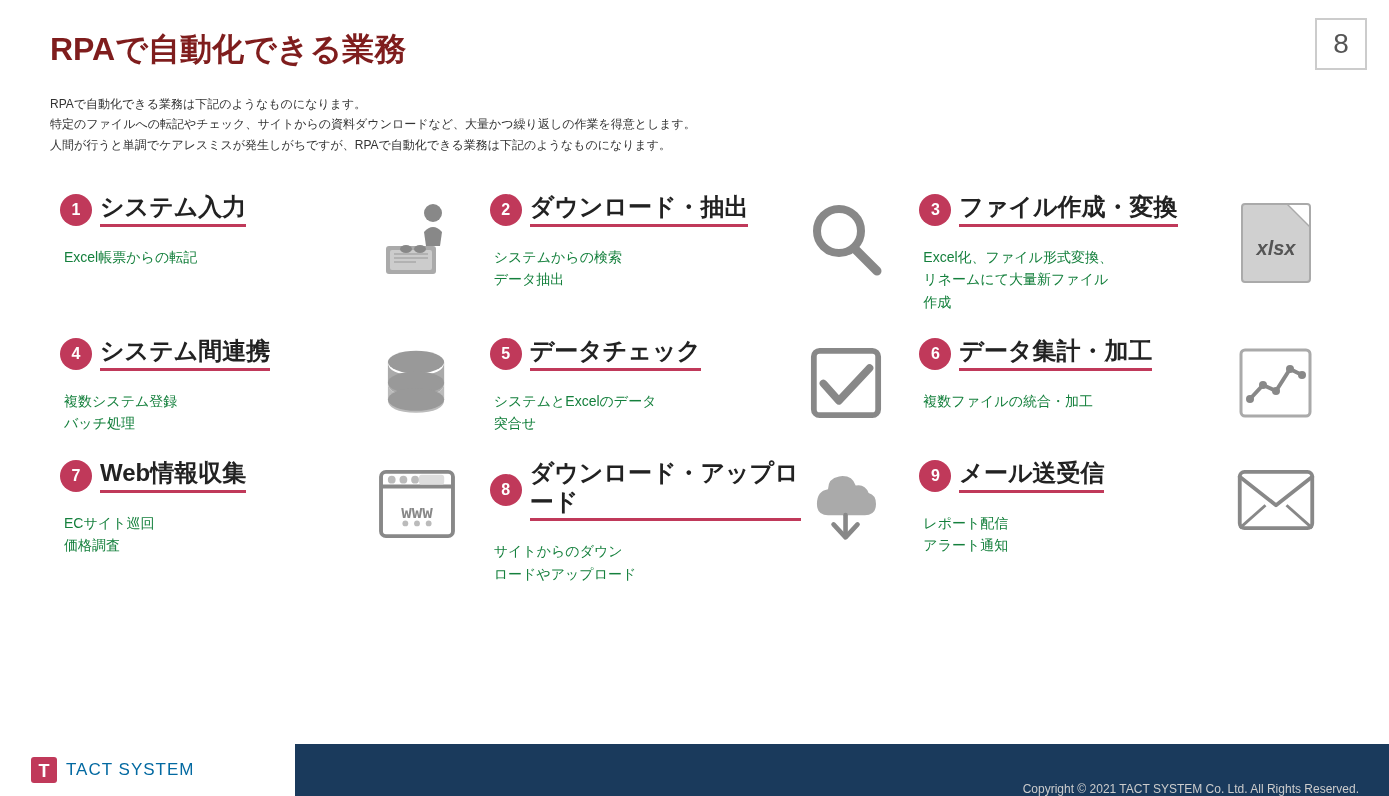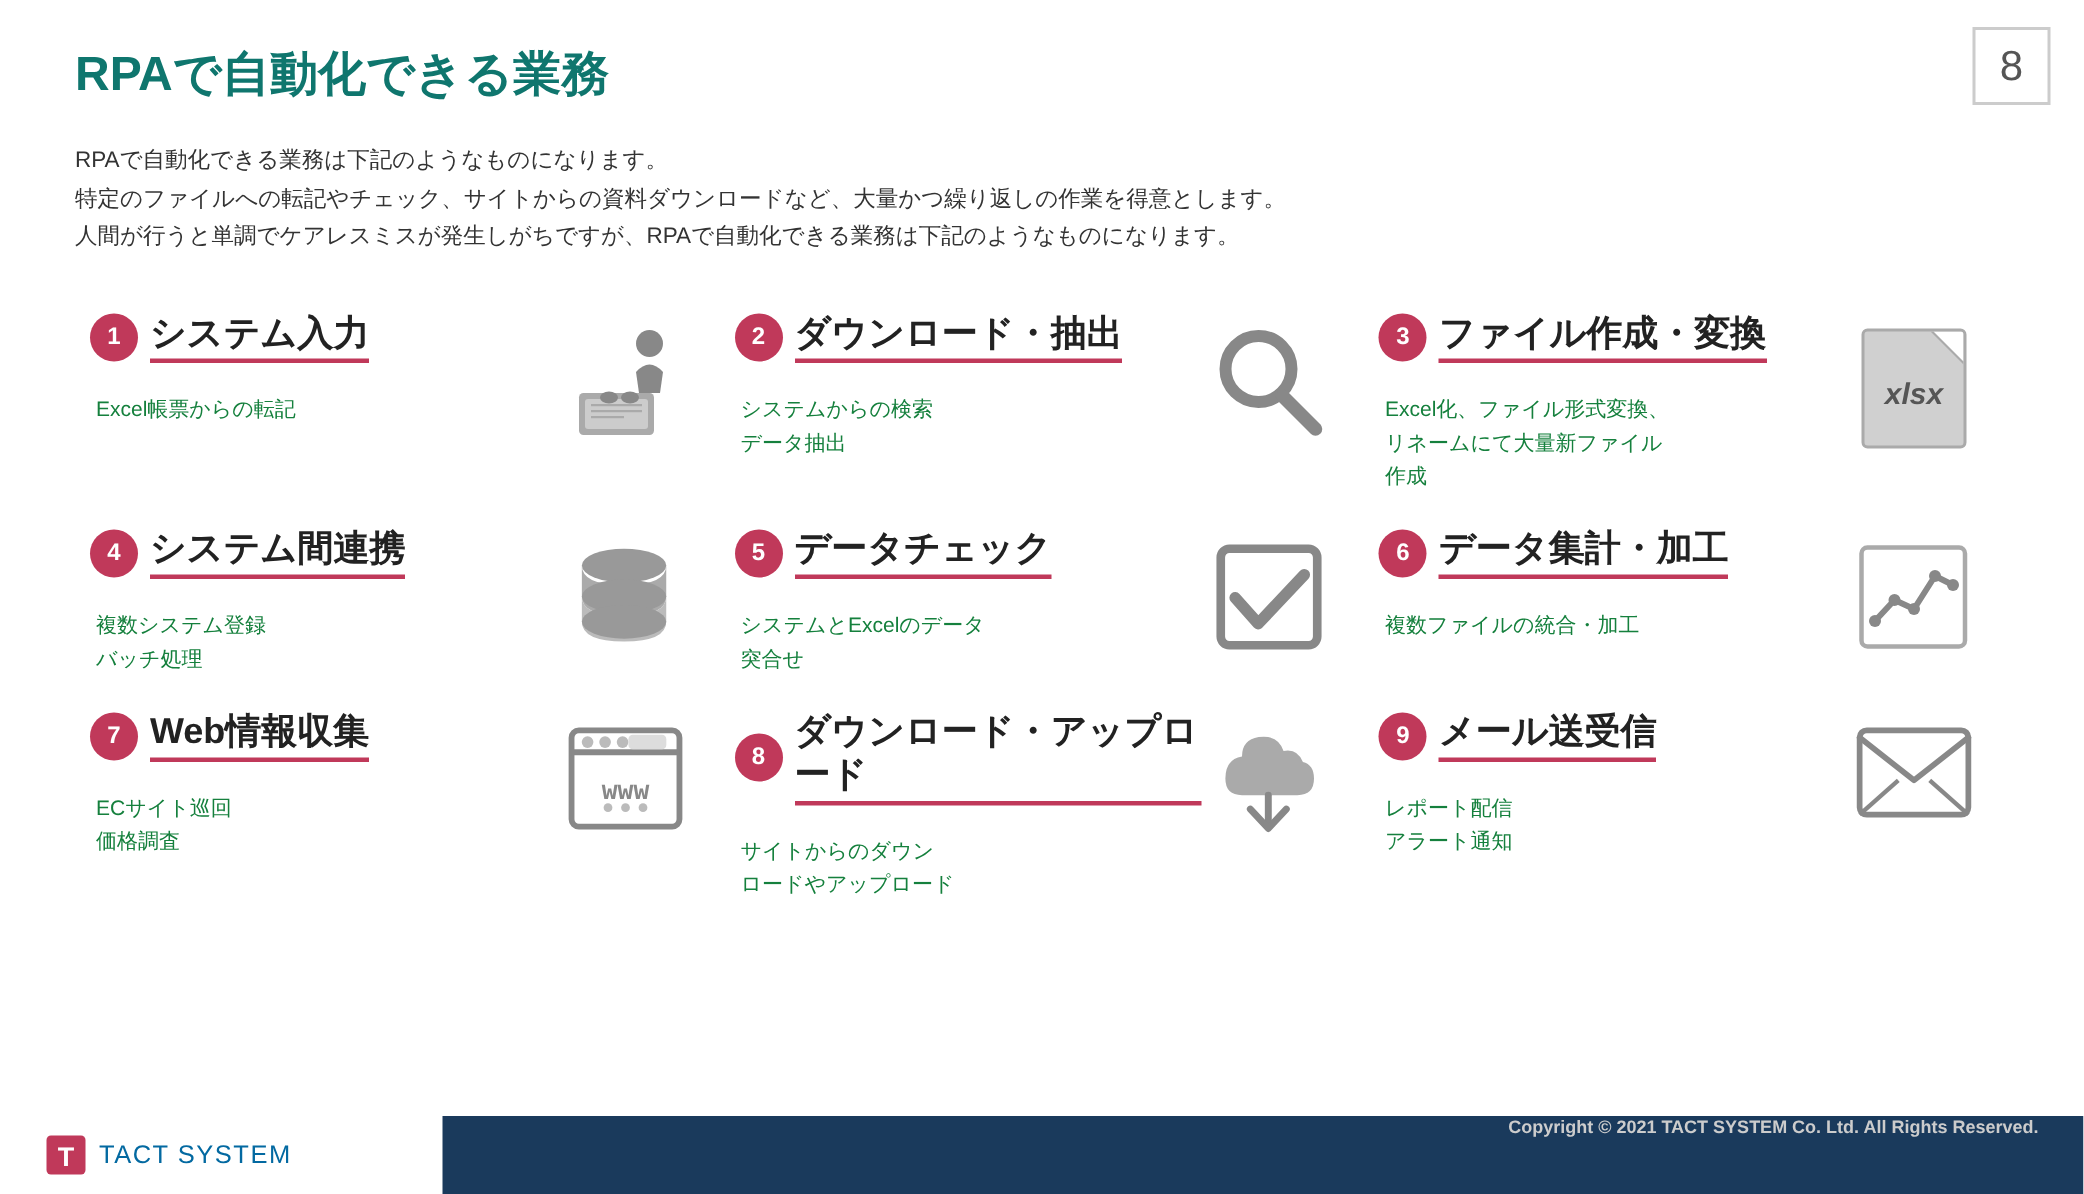--- a/index.html
+++ b/index.html
@@ -33,27 +33,27 @@
       justify-content: center;
       font-size: 28px;
       color: #555;
       font-weight: 300;
     }
 
     
     .page-title {
       font-size: 32px;
       font-weight: bold;
-      color: #0f766e;
+      color: #7f1d1d;
       margin-bottom: 22px;
     }
 
     
     .description {
-      font-size: 15px;
+      font-size: 12px;
       color: #333;
       line-height: 1.7;
       margin-bottom: 28px;
     }
 
     
     .items-grid {
       display: grid;
       grid-template-columns: 1fr 1fr 1fr;
       grid-template-rows: auto auto auto;
@@ -227,24 +227,23 @@
       font-weight: normal;
       color: #0369a1;
       letter-spacing: 1px;
     }
 
     .footer-right {
       background: #1a3a5c;
       flex: 1;
       height: 52px;
       display: flex;
-      align-items: flex-start;
+      align-items: flex-end;
       justify-content: flex-end;
       padding-right: 30px;
-      font-weight: bold;
     }
 
     .footer-copyright {
       font-size: 12px;
       color: #ccc;
     }
   </style>
 </head>
 <body>
 

